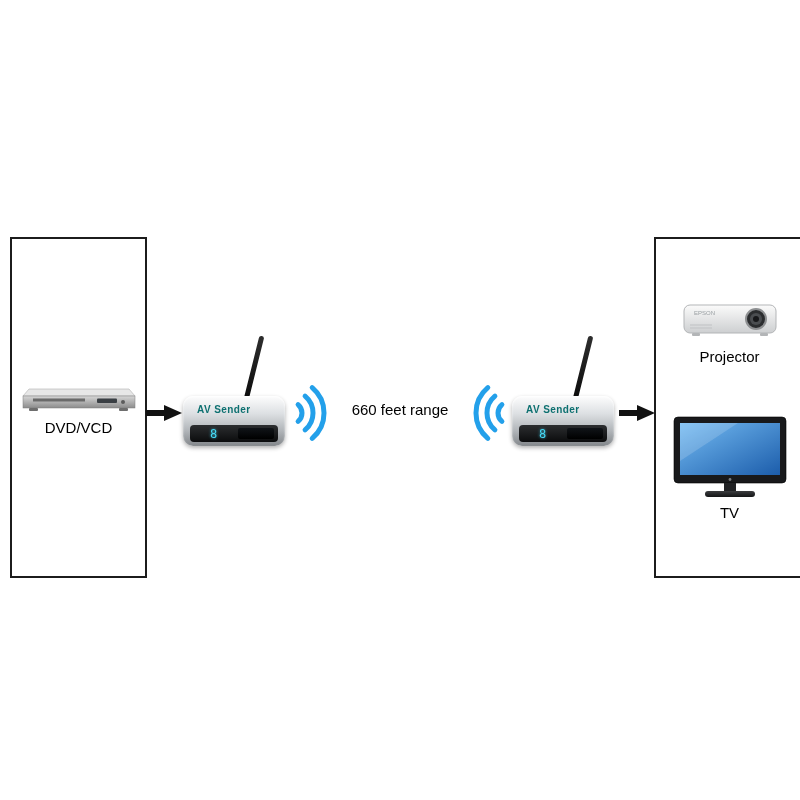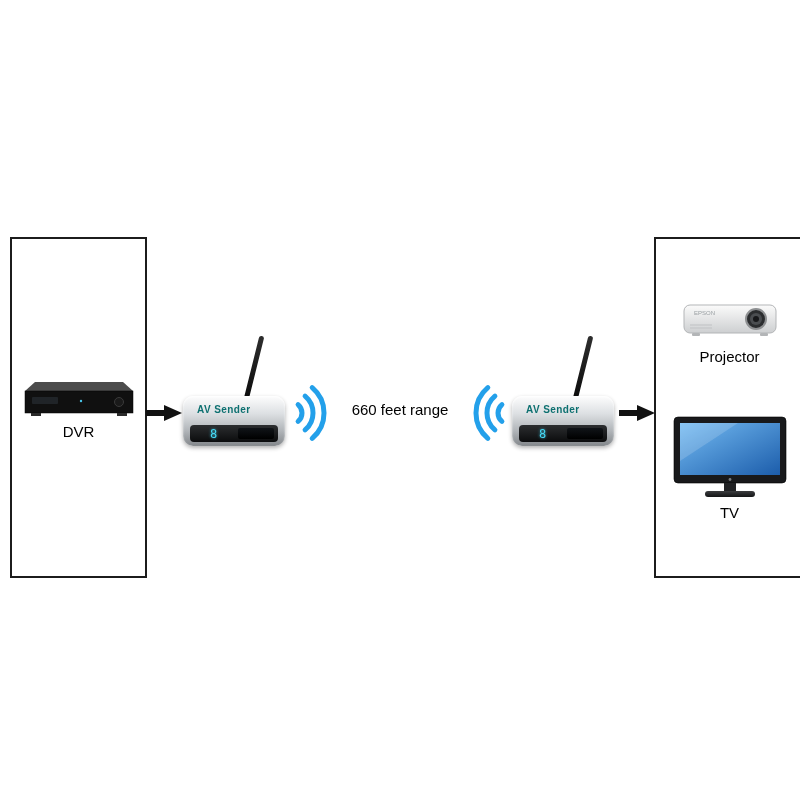--- a/index.html
+++ b/index.html
@@ -45,34 +45,40 @@
   .wifi{position:absolute;width:42px;height:62px;color:var(--wifi_blue,#23a0ea);}
   .wifi.rx{transform:scaleX(-1);}
 </style>
 </head>
 <body>
 
 <div id="stage">
 
   <div id="left-panel" class="panel">
 
+    <div class="panel-item">
+      <svg class="dev-icon" width="120" height="36" viewBox="0 0 120 36">
+        <defs>
+          <linearGradient id="gdvd" x1="0" y1="0" x2="0" y2="1">
+            <stop offset="0" stop-color="#d6d6d6"></stop>
+              <stop offset="1" stop-color="#8c8c8c"></stop>
+          </linearGradient>
+        </defs>
+        <polygon points="10,9 110,9 116,16 4,16" fill="#e7e7e7" stroke="#b0b0b0" stroke-width="0.6"></polygon>
+        <rect x="4" y="16" width="112" height="12" fill="url(#gdvd)" stroke="#7c7c7c" stroke-width="0.5"></rect>
+        <rect x="14" y="18.5" width="52" height="3" fill="#6a6a6a"></rect>
+        <rect x="78" y="18.5" width="20" height="4.5" rx="1" fill="#3a3f44"></rect>
+        <circle cx="104" cy="22" r="2" fill="#5c5c5c"></circle>
+        <rect x="10" y="28" width="9" height="3" rx="1" fill="#6e6e6e"></rect>
+        <rect x="100" y="28" width="9" height="3" rx="1" fill="#6e6e6e"></rect>
+      </svg>
+      <div class="item-label">DVD/VCD</div>
+    </div>
 
 
-    <div class="panel-item">
-      <svg class="dev-icon" width="120" height="44" viewBox="0 0 120 44">
-        <polygon points="16,6 104,6 114,15 6,15" fill="#4c4c4c"></polygon>
-        <rect x="6" y="15" width="108" height="22" fill="#101010" stroke="#000" stroke-width="0.5"></rect>
-        <rect x="13" y="21" width="26" height="7" rx="1" fill="#202428"></rect>
-        <circle cx="100" cy="26" r="4.5" fill="#1a1a1a" stroke="#3a3a3a" stroke-width="1"></circle>
-        <circle cx="62" cy="25" r="1.2" fill="#49c3e8"></circle>
-        <rect x="12" y="37" width="10" height="3" fill="#2a2a2a"></rect>
-        <rect x="98" y="37" width="10" height="3" fill="#2a2a2a"></rect>
-      </svg>
-      <div class="item-label">DVR</div>
-    </div>
 
   </div>
 
   <svg class="arrow" style="left:146px;top:403px;" viewBox="0 0 36 20">
     <polygon points="0,7 18,7 18,2 36,10 18,18 18,13 0,13" fill="#111"></polygon>
   </svg>
   <svg class="arrow" style="left:619px;top:403px;" viewBox="0 0 36 20">
     <polygon points="0,7 18,7 18,2 36,10 18,18 18,13 0,13" fill="#111"></polygon>
   </svg>
 

